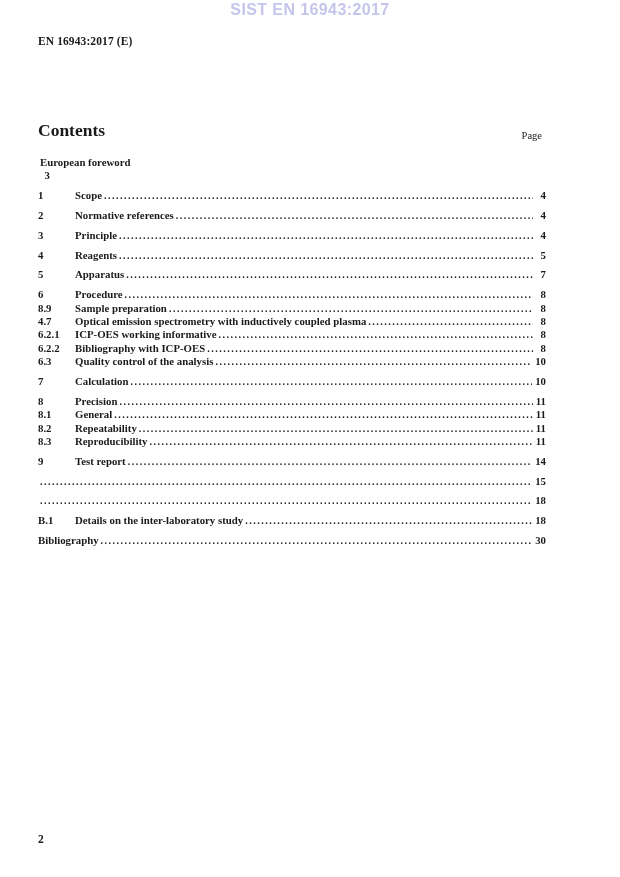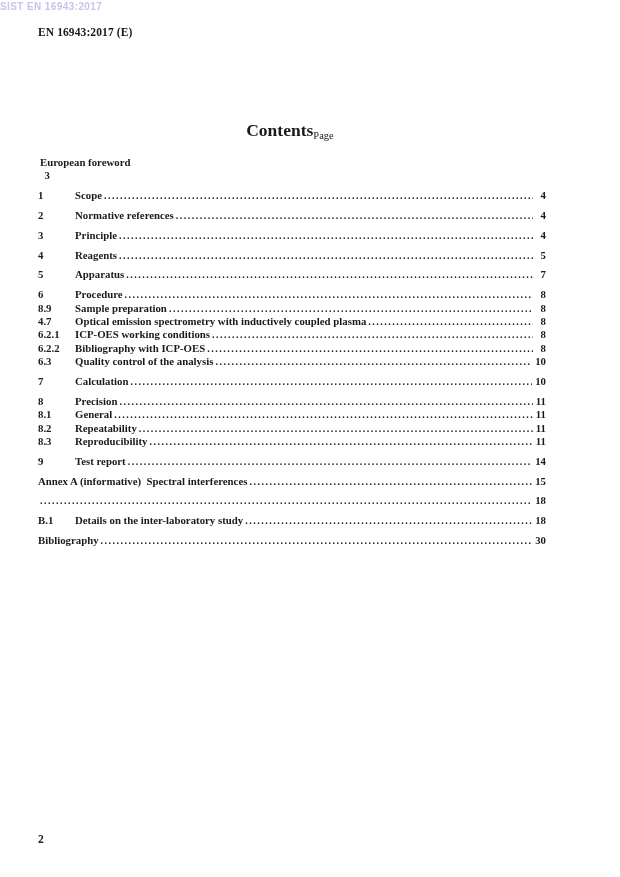--- a/index.html
+++ b/index.html
@@ -18,44 +18,44 @@
     height: 877px;
     background: #ffffff;
     font-family: "Liberation Serif", serif;
     color: #1a1a1a;
   }
   .watermark {
     position: absolute;
     top: 1px;
     left: 0;
     right: 0;
-    text-align: left;
+    text-align: center;
     font-family: "Liberation Sans", sans-serif;
     font-weight: bold;
-    font-size: 10px;
+    font-size: 16px;
     letter-spacing: 0.4px;
     color: #c5c5ec;
   }
   .doc-ref {
     position: absolute;
-    top: 26px;
+    top: 35px;
     left: 38px;
     font-weight: bold;
     font-size: 11.5px;
     letter-spacing: 0.1px;
   }
   .toc {
     position: absolute;
     top: 120px;
     left: 38px;
     width: 508px;
   }
   .toc-header {
     display: flex;
-    justify-content: center;
+    justify-content: space-between;
     align-items: flex-end;
     margin-bottom: 15px;
   }
   .toc-title {
     font-size: 17.5px;
     font-weight: bold;
   }
   .page-label {
     font-size: 10.5px;
     padding-right: 4px;
@@ -170,21 +170,21 @@
     <span class="toc-page">8</span>
   </div>
         <div class="toc-row tight">
     <span class="toc-num">4.7</span>
     <span class="toc-label">Optical emission spectrometry with inductively coupled plasma</span>
     <span class="toc-dots"></span>
     <span class="toc-page">8</span>
   </div>
         <div class="toc-row tight">
     <span class="toc-num">6.2.1</span>
-    <span class="toc-label">ICP-OES working conditions</span>
+    <span class="toc-label">ICP-OES working informative</span>
     <span class="toc-dots"></span>
     <span class="toc-page">8</span>
   </div>
         <div class="toc-row tight">
     <span class="toc-num">6.2.2</span>
     <span class="toc-label">Bibliography with ICP-OES</span>
     <span class="toc-dots"></span>
     <span class="toc-page">8</span>
   </div>
         <div class="toc-row tight">
@@ -224,21 +224,20 @@
     <span class="toc-page">11</span>
   </div>
         <div class="toc-row">
     <span class="toc-num">9</span>
     <span class="toc-label">Test report</span>
     <span class="toc-dots"></span>
     <span class="toc-page">14</span>
   </div>
         <div class="toc-row no-num">
 
-    <span class="toc-label">Annex A (informative)&nbsp; Spectral interferences</span>
     <span class="toc-dots"></span>
     <span class="toc-page">15</span>
   </div>
         <div class="toc-row no-num">
 
     <span class="toc-dots"></span>
     <span class="toc-page">18</span>
   </div>
         <div class="toc-row">
     <span class="toc-num">B.1</span>

